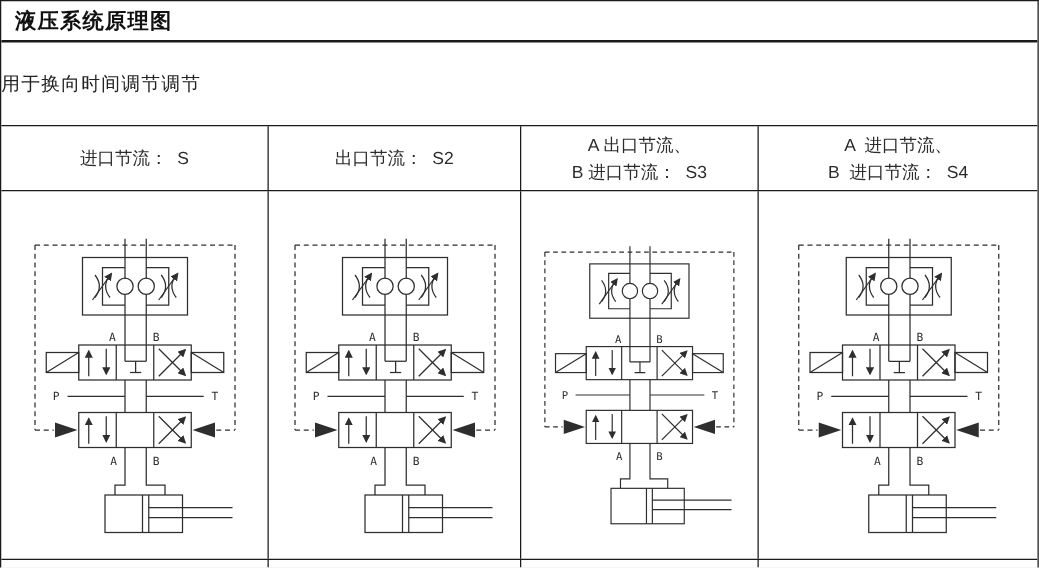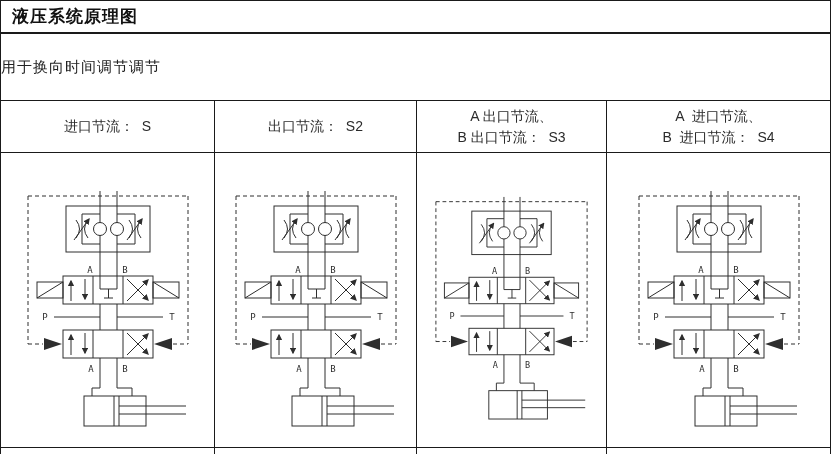--- a/index.html
+++ b/index.html
@@ -74,21 +74,21 @@
     <div class="header-cell">
       <span class="hline">进口节流：  S</span>
 
     </div>
     <div class="header-cell">
       <span class="hline">出口节流：  S2</span>
 
     </div>
     <div class="header-cell">
       <span class="hline">A 出口节流、</span>
-      <span class="hline">B 出口节流：  S3</span>
+      <span class="hline">B 进口节流：  S3</span>
     </div>
     <div class="header-cell">
       <span class="hline">A  进口节流、</span>
       <span class="hline">B  进口节流：  S4</span>
     </div>
   </div>
 
   <div class="cols diagram-row">
     <div class="diagram-cell schem-slot">
   <svg width="200" height="282" viewBox="0 0 200 282">

